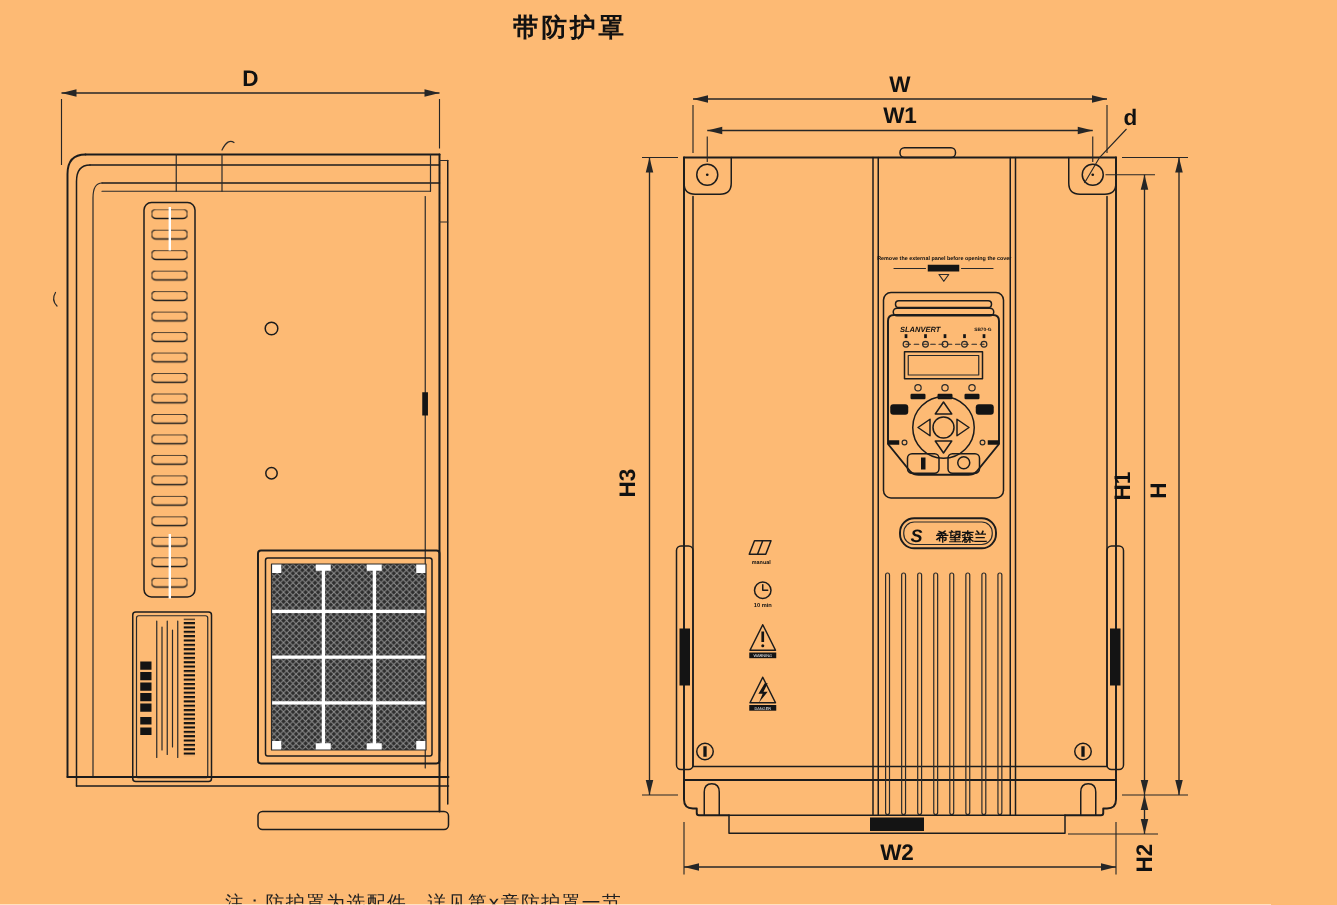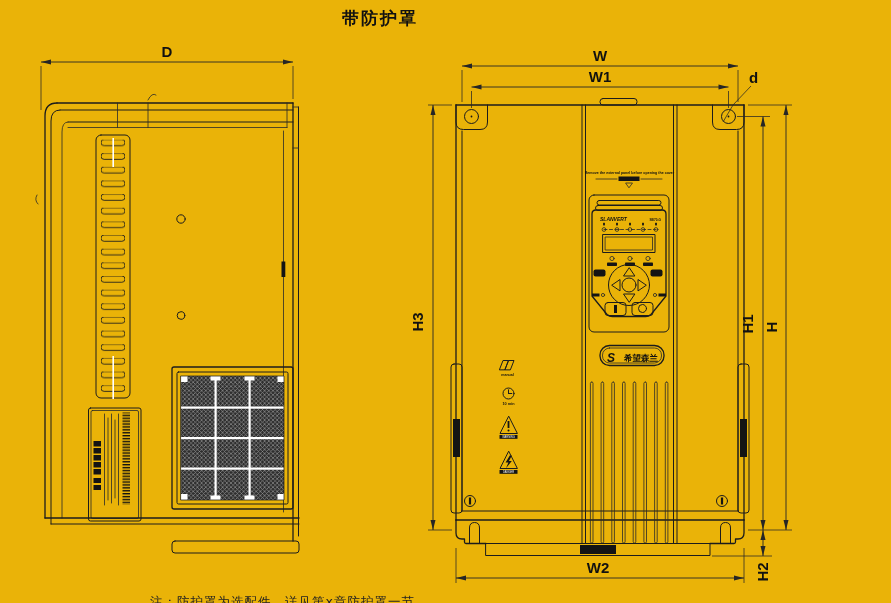--- a/index.html
+++ b/index.html
@@ -1,16 +1,16 @@
 <!DOCTYPE html>
 <html><head>
 <meta charset="utf-8">
 <style>
   html,body{margin:0;padding:0;background:#fff;}
-  .page{position:relative;width:891px;height:603px;background:#eab308;overflow:hidden;
+  .page{position:relative;width:891px;height:603px;background:#fdba74;overflow:hidden;
         font-family:"Liberation Sans",sans-serif;}
   svg{position:absolute;left:0;top:0;}
   
   .ol   {fill:none;stroke:#1c1c1c;stroke-width:1.3;stroke-linejoin:round;stroke-linecap:round;}
   .md   {fill:none;stroke:#1c1c1c;stroke-width:1.0;stroke-linejoin:round;stroke-linecap:round;}
   .thin {fill:none;stroke:#2a2a2a;stroke-width:0.8;stroke-linejoin:round;stroke-linecap:round;}
   .blk  {fill:#141414;stroke:none;}
   .wht  {fill:#ffffff;stroke:none;}
   .dim  {fill:none;stroke:#262626;stroke-width:0.9;}
   .ext  {fill:none;stroke:#262626;stroke-width:0.75;}

